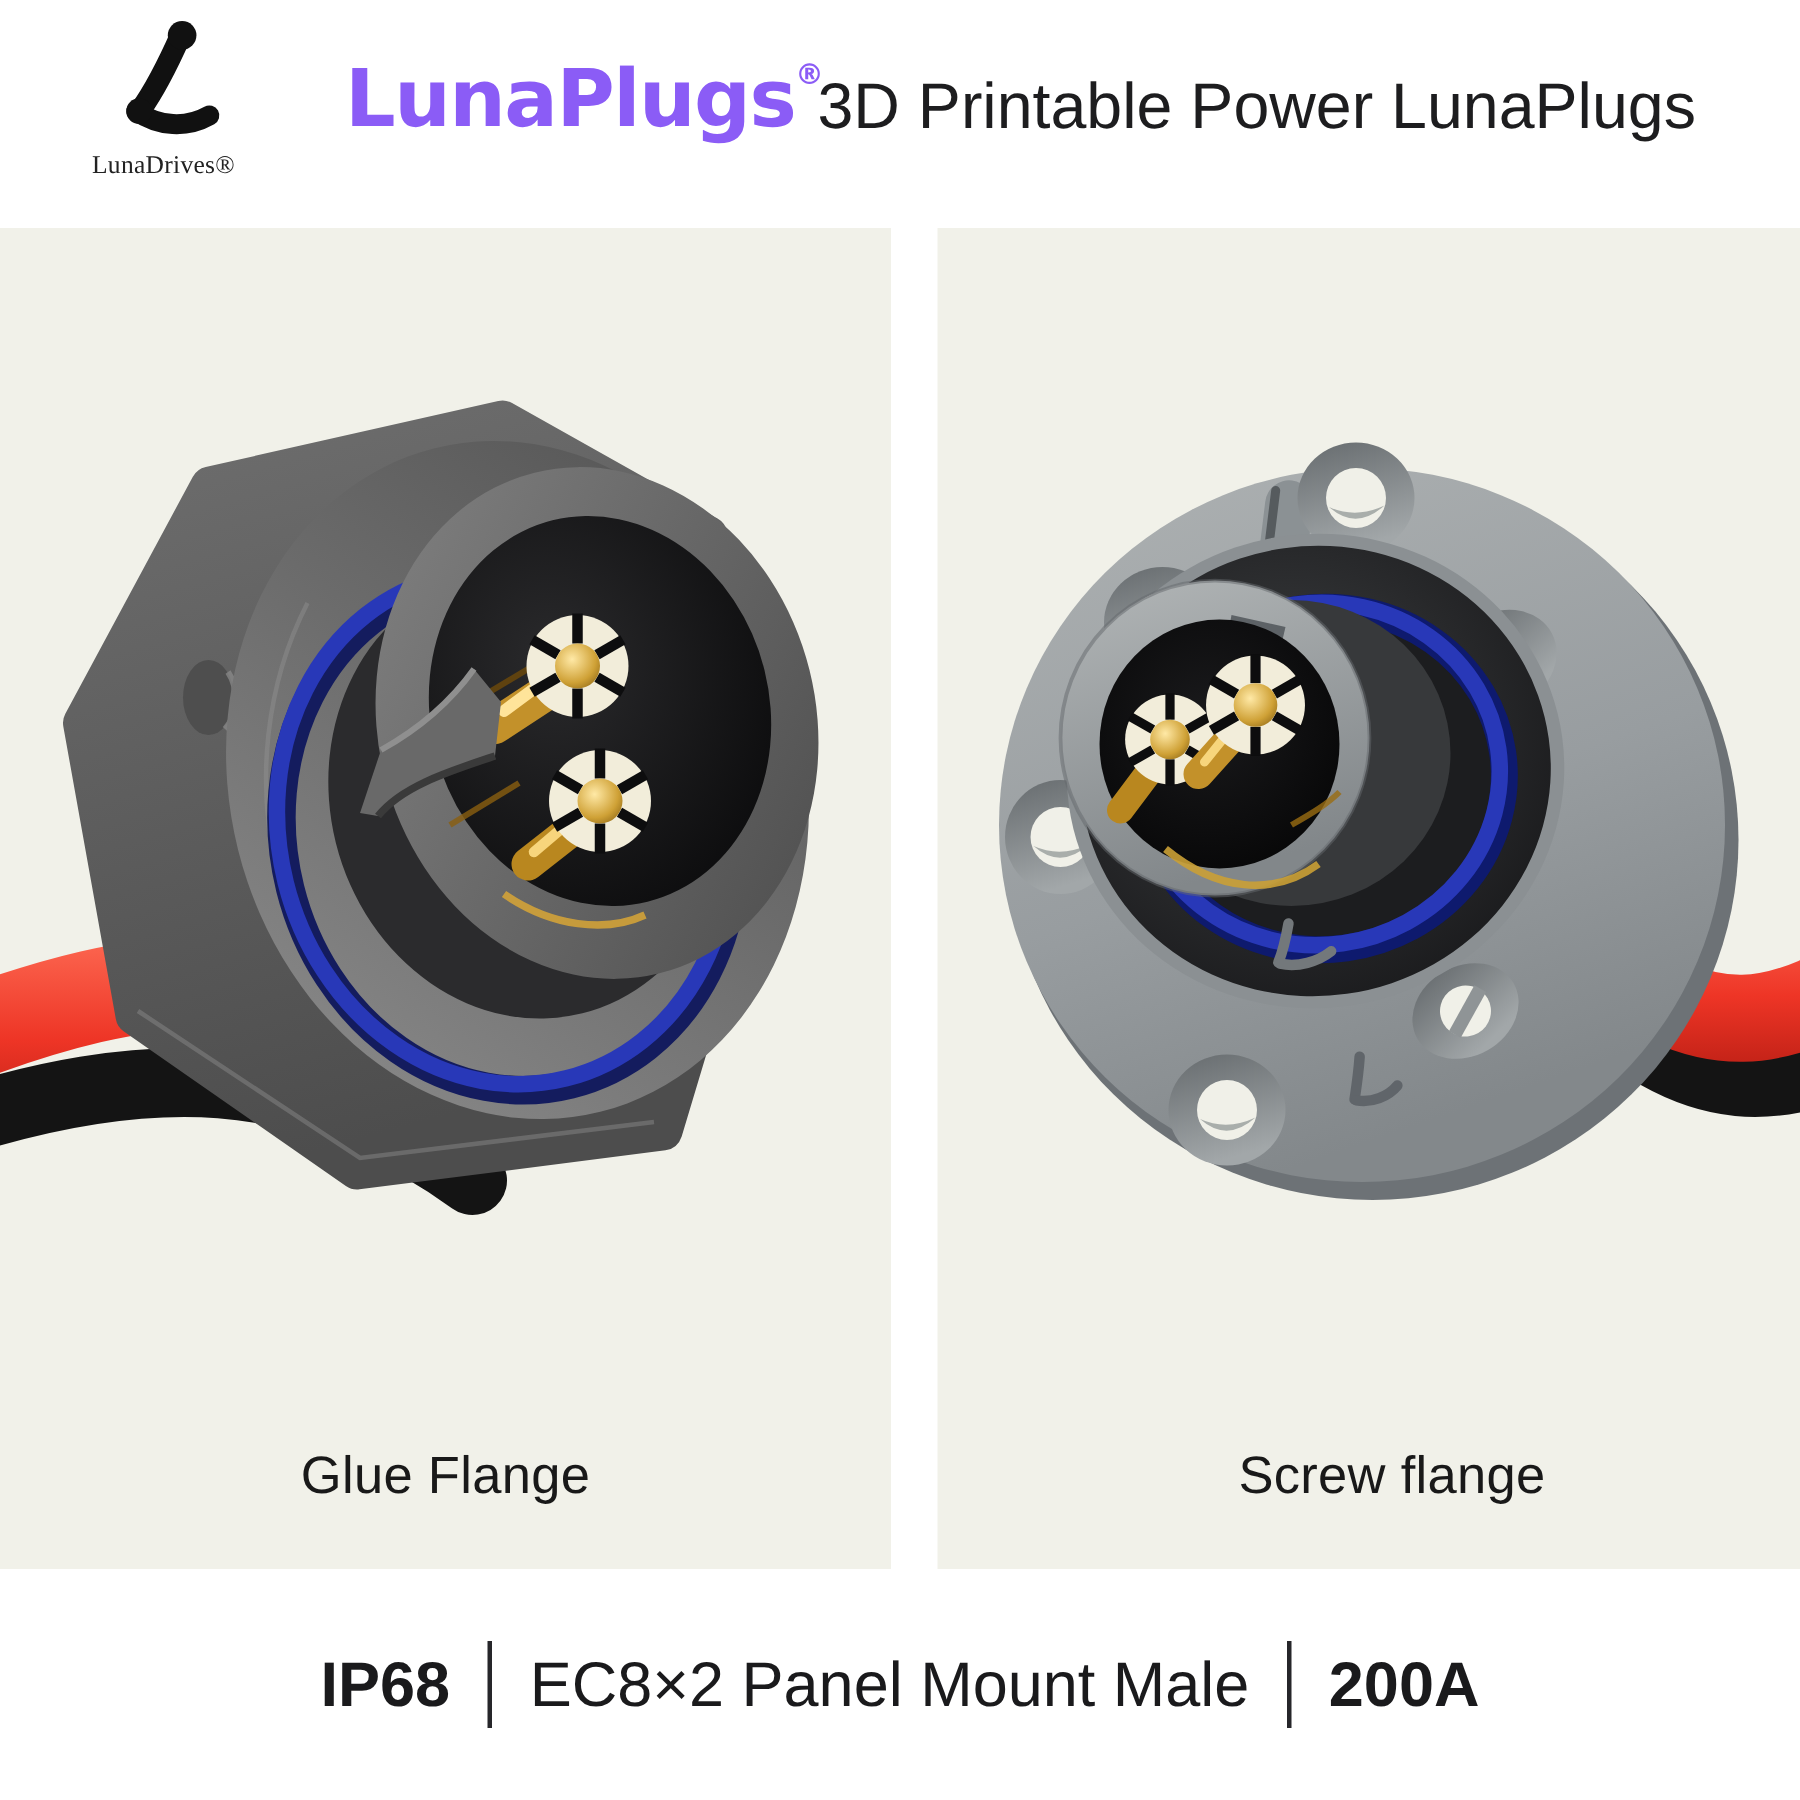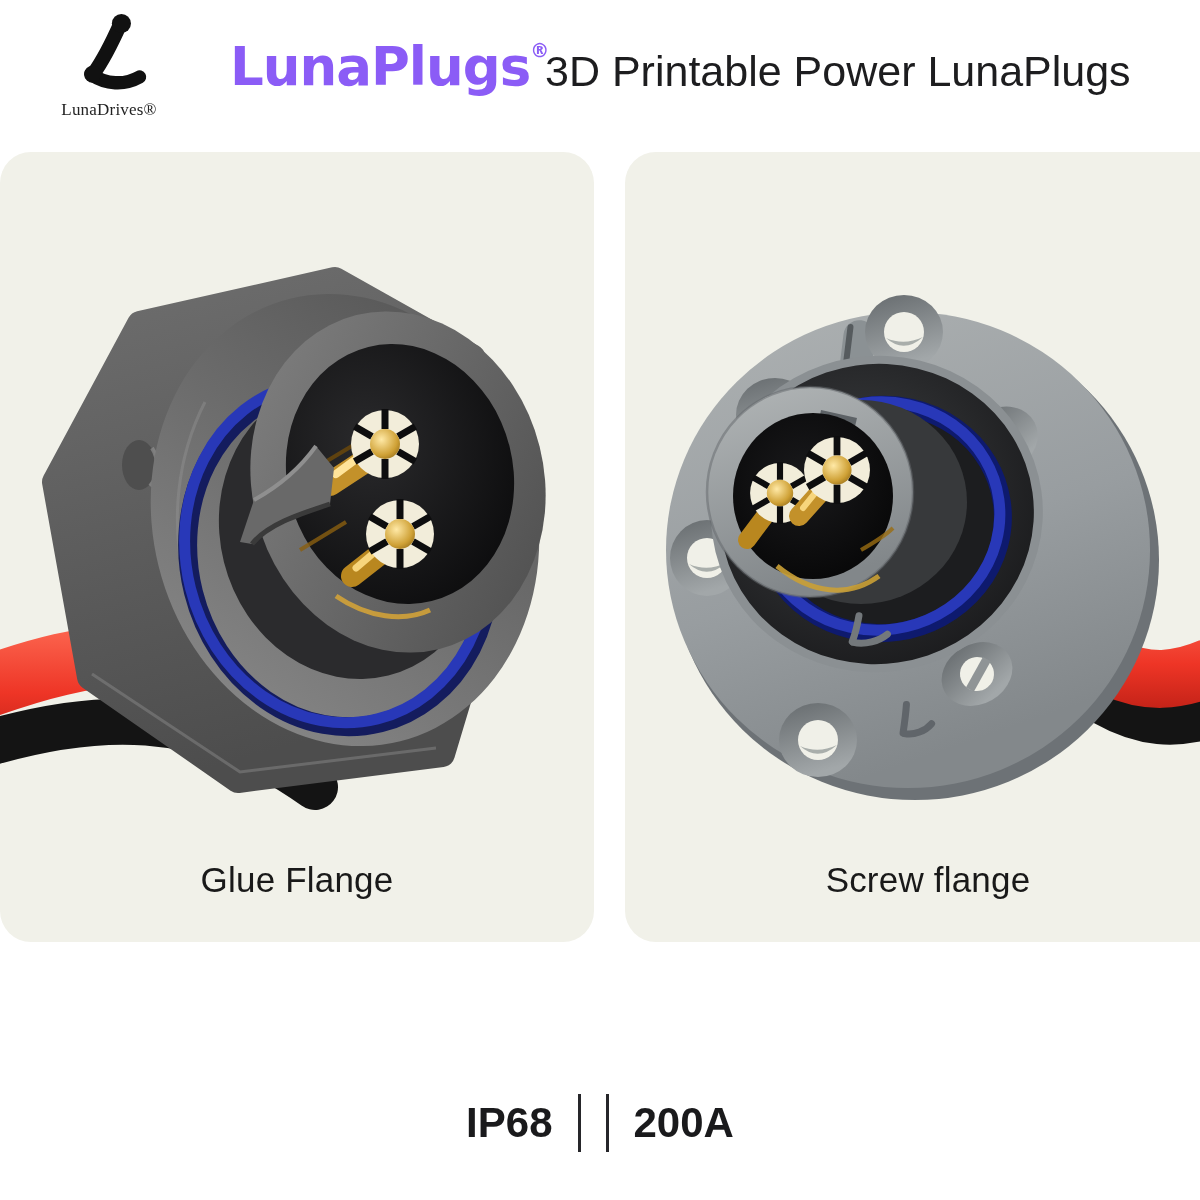--- a/index.html
+++ b/index.html
@@ -21,21 +21,21 @@
     font-size:53px;letter-spacing:-1px;color:#8b5cf6;line-height:1;
   }
   .wordmark sup{font-size:19px;vertical-align:28px;letter-spacing:0;}
   .page-title{
     position:absolute;left:545px;top:50px;margin:0;
     font-size:43px;font-weight:400;color:#1d1d1f;line-height:1;white-space:nowrap;
   }
 
   
   .panels{position:absolute;left:0;top:152px;width:1200px;height:894px;background:#ffffff;}
-  .panel{position:absolute;top:0;height:790px;background:#f1f1e9;overflow:hidden;border-radius:31px;}
+  .panel{position:absolute;top:0;height:894px;background:#f1f1e9;overflow:hidden;}
   .panel.left{left:0;width:594px;}
   .panel.right{left:625px;width:593px;padding-left:13px;}
   .panel svg{position:absolute;left:0;top:0;}
   .caption{
     position:absolute;left:0;bottom:42px;width:100%;text-align:center;
     font-size:35px;color:#191919;letter-spacing:.2px;
   }
 
   
   .footer{
@@ -312,19 +312,20 @@
           <path d="M277 581 C 286 586, 298 585, 306 580"></path>
         </g>
       </svg>
       <div class="caption">Screw flange</div>
     </section>
   </div>
 
   <div class="footer">
     <span class="spec bold">IP68</span>
     <span class="sep"></span>
+    <span class="spec">EC8×2 Panel Mount Male</span>
     <span class="sep"></span>
     <span class="spec spec3">
         <span class="bold">200A</span>
       </span>
   </div>
 
 </div>
 
 </body></html>

